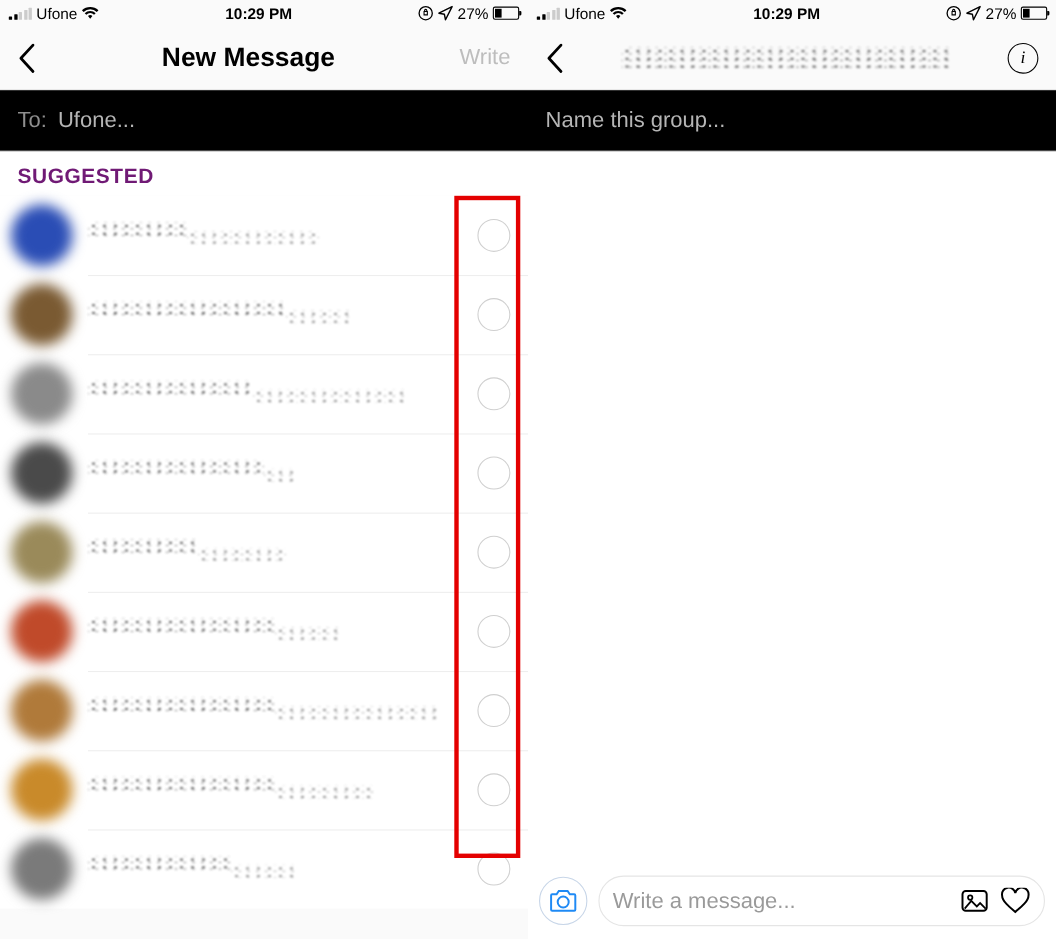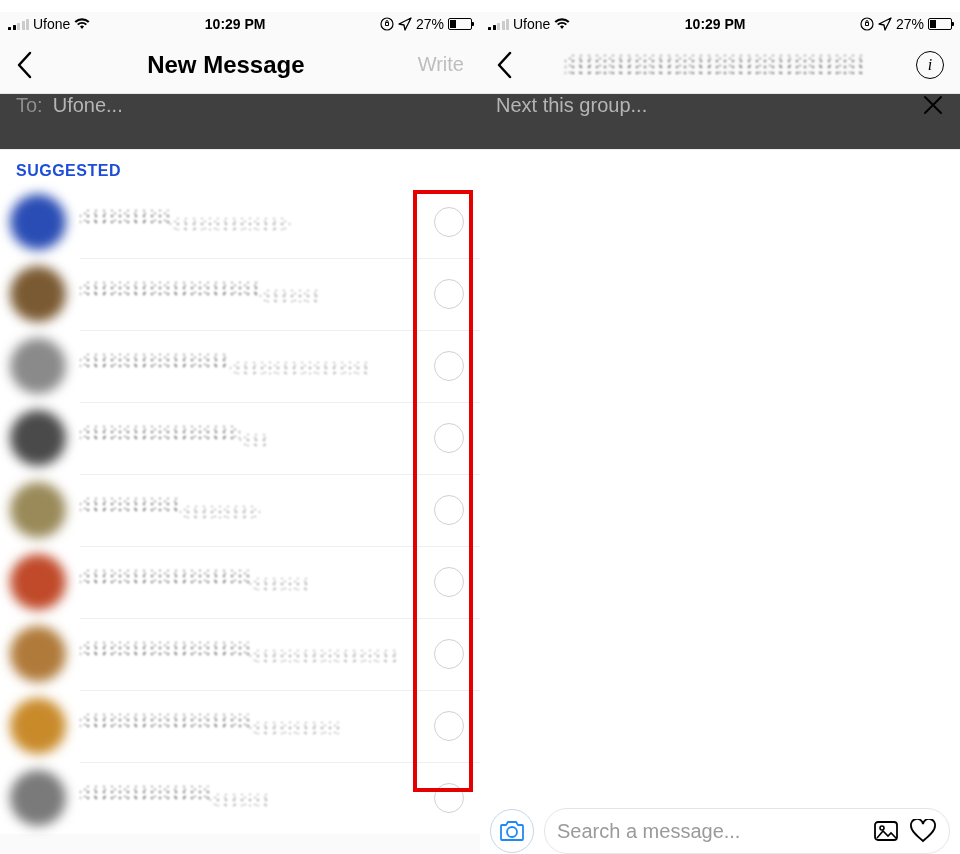--- a/index.html
+++ b/index.html
@@ -1,17 +1,17 @@
 <!DOCTYPE html>
 <html><head>
 <meta charset="utf-8">
 <style>
   * { box-sizing: border-box; margin: 0; padding: 0; }
   html, body { width: 960px; height: 854px; background: #fff; font-family: -apple-system, Helvetica, Arial, sans-serif; overflow: hidden; }
-  .wrap { display: flex; width: 960px; height: 608px; margin-top: 12px; }
+  .wrap { display: flex; width: 960px; height: 608px; }
   .phone { width: 480px; height: 854px; position: relative; border-right: 0; background: #fafafa; overflow: hidden; }
 
   
   .status { height: 24px; display: flex; align-items: center; justify-content: space-between; padding: 0 8px; font-size: 14px; color: #000; background: #fafafa; }
   .status .left, .status .right { display: flex; align-items: center; gap: 4px; }
   .status .center { font-weight: 600; }
   .sig { display: inline-flex; align-items: flex-end; gap: 1.5px; height: 12px; }
   .sig span { display: inline-block; width: 3px; background: #ccc; border-radius: 0.5px; }
   .sig span.on { background: #000; }
   .wifi { font-size: 14px; color: #000; }
@@ -23,27 +23,27 @@
 
   
   .nav { height: 58px; display: flex; align-items: center; justify-content: space-between; padding: 0 16px; border-bottom: 1px solid #e6e6e6; background: #fafafa; }
   .nav .back { font-size: 28px; color: #000; font-weight: 300; line-height: 1; }
   .nav .title { font-size: 24px; font-weight: 600; color: #000; }
   .nav .next { font-size: 20px; color: #bdbdbd; }
   .nav .info { width: 28px; height: 28px; border: 1.5px solid #000; border-radius: 50%; display: flex; align-items: center; justify-content: center; font-family: Georgia, serif; font-style: italic; font-size: 16px; }
   .redacted { display: inline-block; height: 18px; background-image: radial-gradient(#333 18%, transparent 20%), radial-gradient(#444 15%, transparent 17%); background-size: 10px 7px, 8px 6px; background-position: 0 0, 4px 3px; filter: blur(1.2px); opacity: 0.8; border-radius: 3px; }
 
   
-  .search-row { height: 56px; display: flex; padding: 0 16px; background: #404040; border-bottom: 1px solid #eee; font-size: 20px; }
+  .search-row { height: 56px; display: flex; align-items: center; padding: 0 16px; background: #000000; border-bottom: 1px solid #eee; font-size: 20px; }
   .search-row .to { color: #8e8e8e; margin-right: 10px; }
   .search-row .inp { color: #b5b5b5; }
   .search-row .close { margin-left: auto; font-size: 24px; font-weight: 300; color: #000; }
 
   
-  .section-h { padding: 12px 16px 6px; font-size: 16px; color: #1d4ed8; font-weight: 600; letter-spacing: 0.5px; background: #fff; }
+  .section-h { padding: 12px 16px 6px; font-size: 19px; color: #701a75; font-weight: 600; letter-spacing: 0.5px; background: #fff; }
 
   
   .list { background: #fff; }
   .row { display: flex; align-items: center; padding: 8px 16px 8px 10px; position: relative; }
   .row + .row::before { content: ""; position: absolute; top: 0; left: 80px; right: 0; height: 1px; background: #eee; }
   .avatar { width: 56px; height: 56px; border-radius: 50%; background: #888; flex: 0 0 auto; filter: blur(6px); }
   .labels { margin-left: 14px; flex: 1 1 auto; }
   .labels .n1 { height: 14px; margin-bottom: 6px; }
   .labels .n2 { height: 12px; opacity: 0.55; }
   .radio { width: 30px; height: 30px; border-radius: 50%; border: 1.5px solid #d0d0d0; flex: 0 0 auto; }
@@ -214,39 +214,39 @@
       <span class="back">
         <svg width="18" height="28" viewBox="0 0 18 28">
             <path d="M14 2 L3 14 L14 26" fill="none" stroke="#000" stroke-width="2.5" stroke-linecap="round" stroke-linejoin="round"></path>
           </svg>
       </span>
       <span class="redacted" style="width:300px;height:20px"></span>
       <span class="info">i</span>
     </div>
 
     <div class="search-row">
-      <span class="inp">Next this group...</span>
+      <span class="inp">Name this group...</span>
       <span class="close">
         <svg width="22" height="22" viewBox="0 0 22 22">
             <path d="M3 3 L19 19 M19 3 L3 19" stroke="#000" stroke-width="2" stroke-linecap="round"></path>
           </svg>
       </span>
     </div>
 
     <div class="convo"></div>
 
     <div class="composer">
       <div class="cambtn">
         <svg width="26" height="22" viewBox="0 0 26 22">
           <path d="M3 5 h4 l2 -3 h8 l2 3 h4 a1 1 0 0 1 1 1 v13 a1 1 0 0 1 -1 1 H3 a1 1 0 0 1 -1 -1 V6 a1 1 0 0 1 1 -1 Z" fill="none" stroke="#1f8af5" stroke-width="1.8"></path>
           <circle cx="13" cy="12" r="5" fill="none" stroke="#1f8af5" stroke-width="1.8"></circle>
         </svg>
       </div>
       <div class="pill">
-        <span class="ph">Search a message...</span>
+        <span class="ph">Write a message...</span>
         <span class="gal">
           <svg width="26" height="22" viewBox="0 0 26 22">
             <rect x="2" y="2" width="22" height="18" rx="3" fill="none" stroke="#000" stroke-width="1.8"></rect>
             <circle cx="9" cy="8" r="2" fill="none" stroke="#000" stroke-width="1.6"></circle>
             <path d="M4 18 L10 11 L15 16 L18 13 L23 18" fill="none" stroke="#000" stroke-width="1.6"></path>
           </svg>
         </span>
         <span class="heart">
           <svg width="28" height="24" viewBox="0 0 28 24">
             <path d="M14 22 C8 17 2 12 2 7 A5 5 0 0 1 14 5 A5 5 0 0 1 26 7 C26 12 20 17 14 22 Z" fill="none" stroke="#000" stroke-width="1.8"></path>

